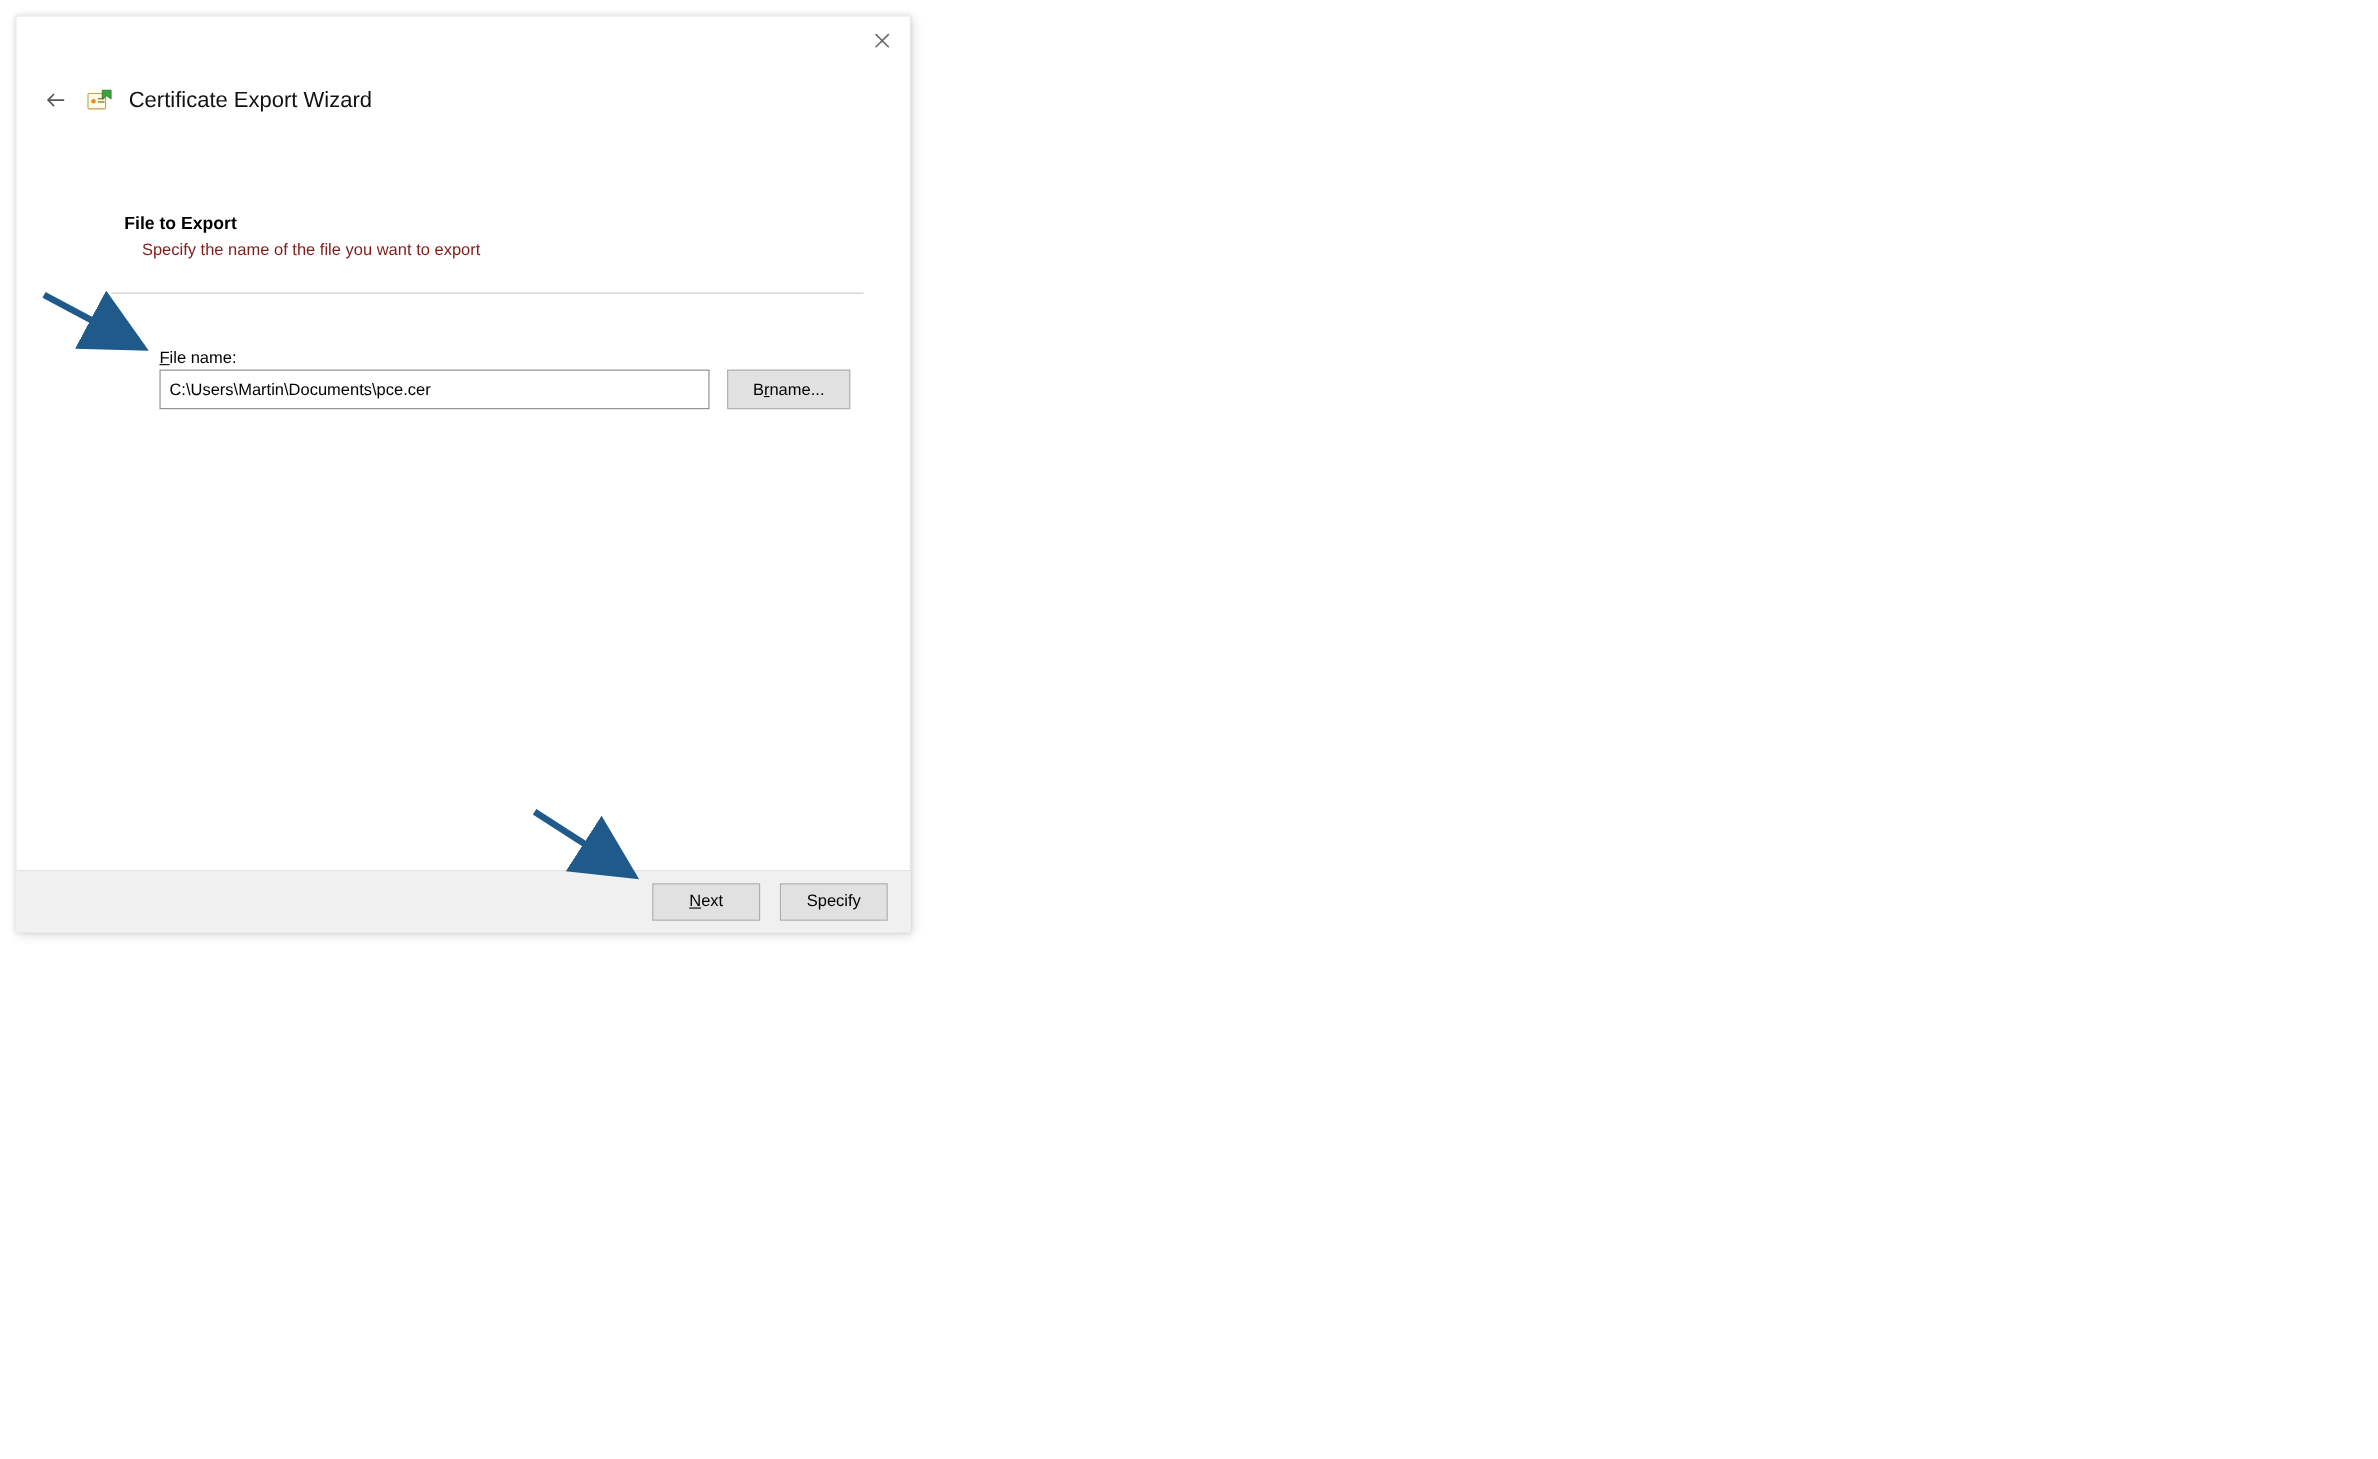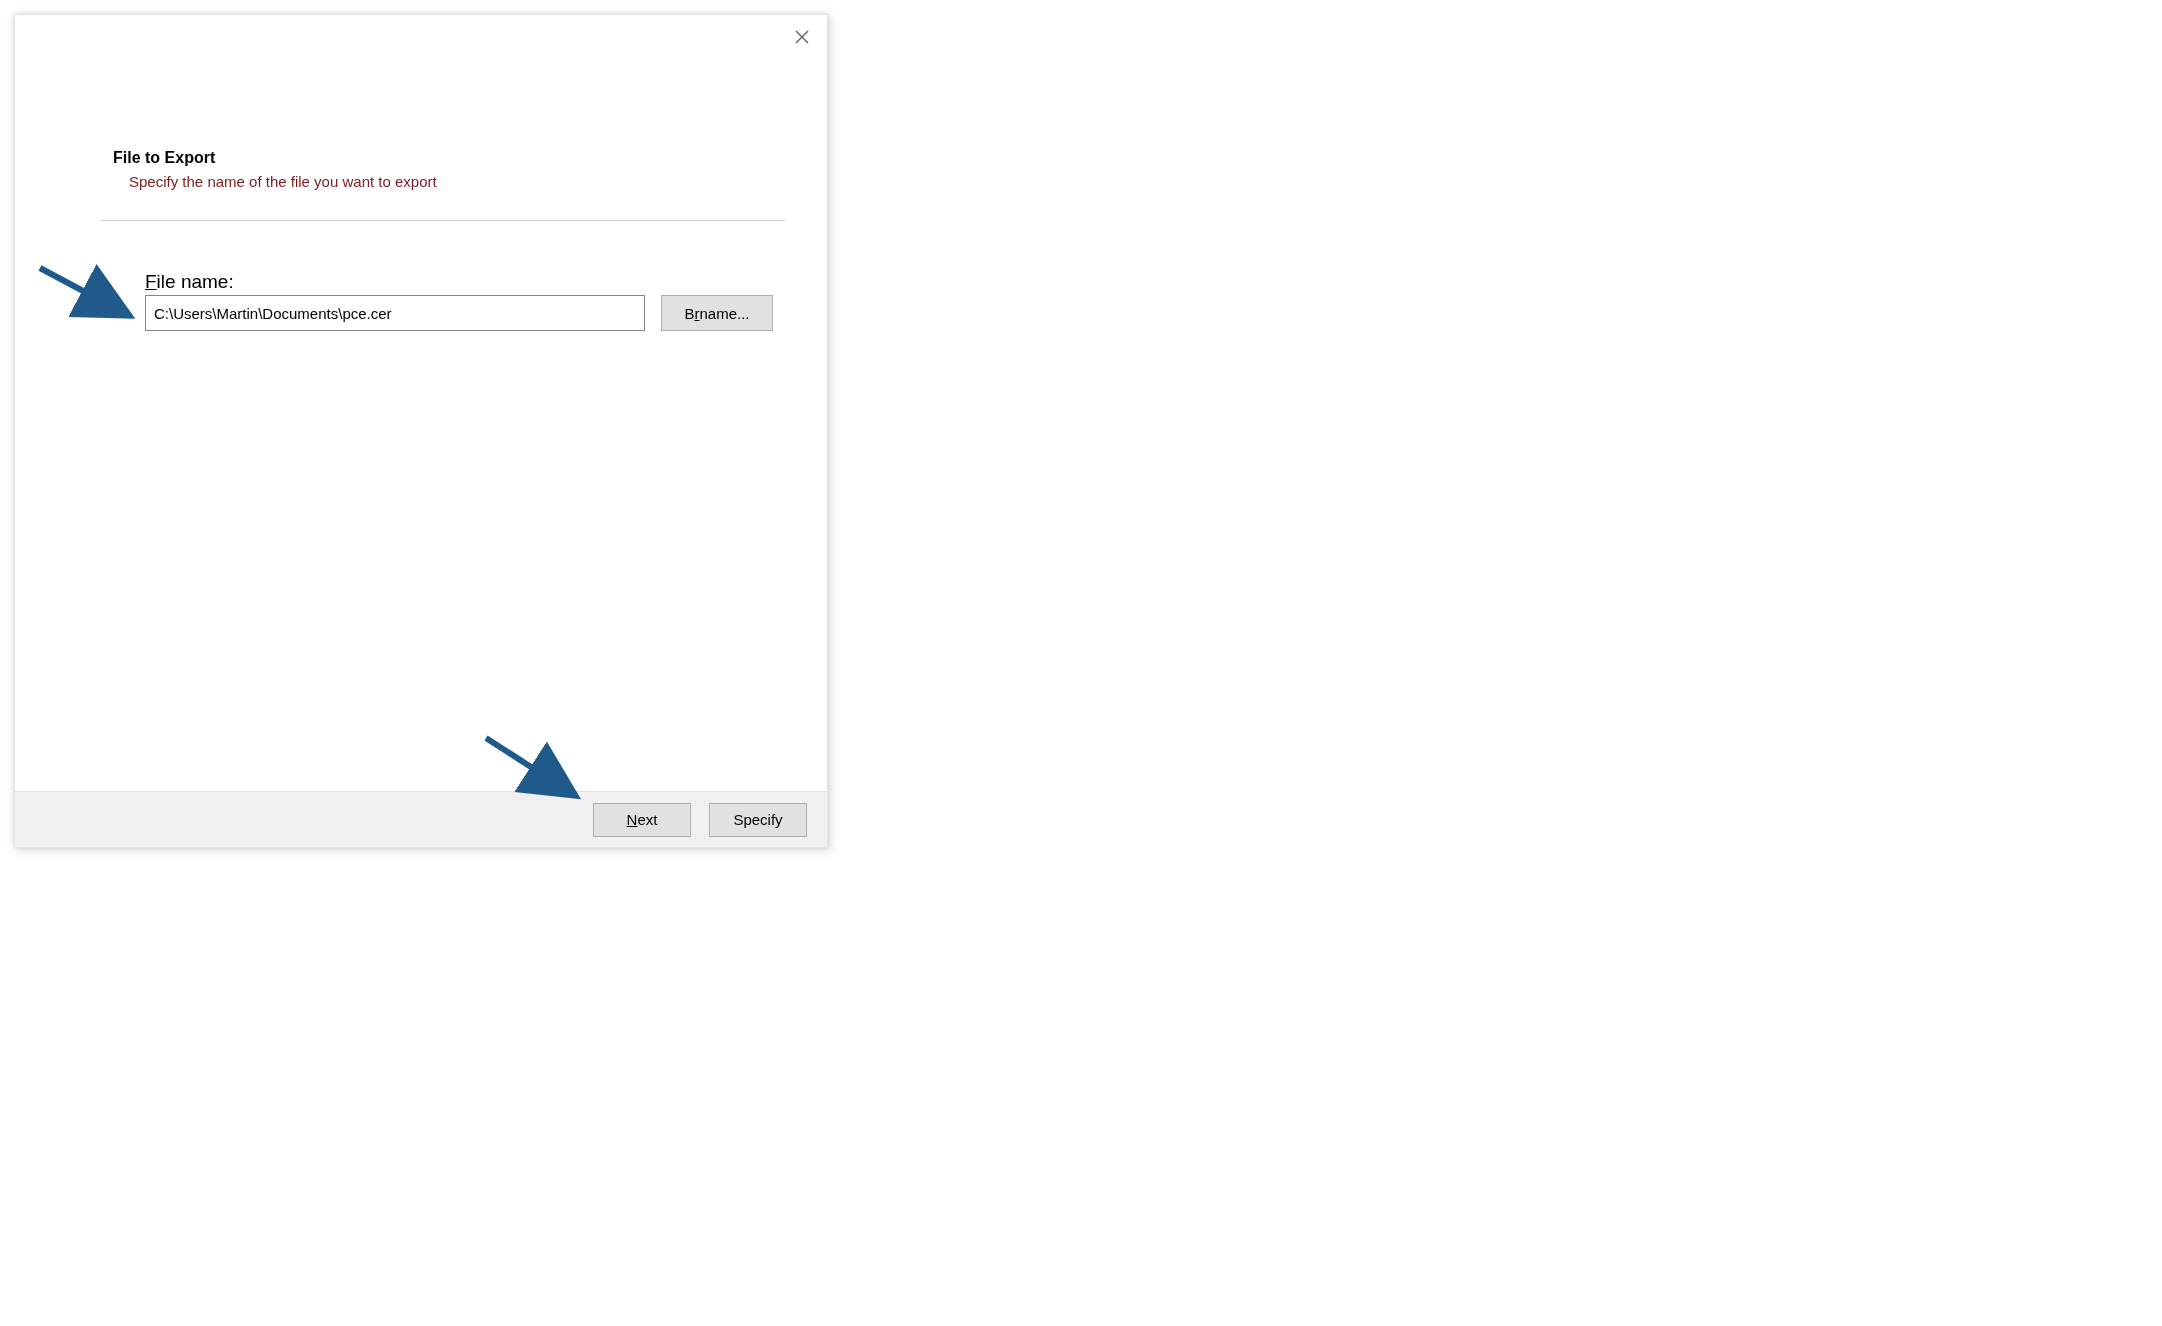--- a/index.html
+++ b/index.html
@@ -93,21 +93,21 @@
       border-top: 1px solid #c8c8c8;
       margin-left: 64px;
       margin-right: 20px;
     }
     .form-area {
       margin-top: 50px;
       margin-left: 108px;
       margin-right: 20px;
     }
     .field-label {
-      font-size: 19px;
+      font-size: 15px;
       color: #000;
       margin-bottom: 2px;
       display: inline-block;
     }
     .field-label .underline { text-decoration: underline; }
     .input-row {
       display: flex;
       gap: 16px;
       align-items: center;
     }
@@ -164,20 +164,38 @@
 
   <div class="titlebar">
     <div class="close-btn">
       <svg viewBox="0 0 14 14">
         <line x1="1" y1="1" x2="13" y2="13" stroke="#666" stroke-width="1.4"></line>
         <line x1="13" y1="1" x2="1" y2="13" stroke="#666" stroke-width="1.4"></line>
       </svg>
     </div>
   </div>
 
+  <div class="header-row">
+    <div class="back-btn">
+      <svg viewBox="0 0 24 24">
+        <line x1="4" y1="12" x2="20" y2="12" stroke="#555" stroke-width="1.6"></line>
+        <polyline points="10,6 4,12 10,18" fill="none" stroke="#555" stroke-width="1.6"></polyline>
+      </svg>
+    </div>
+    <div class="wizard-icon">
+      <svg viewBox="0 0 24 22" width="24" height="22">
+        <rect x="1" y="5" width="16" height="14" rx="1" fill="#fffbe6" stroke="#b8a24a" stroke-width="1"></rect>
+        <circle cx="6" cy="12" r="2" fill="#e28b2b"></circle>
+        <rect x="10" y="9" width="6" height="1.4" fill="#9a8a40"></rect>
+        <rect x="10" y="12" width="6" height="1.4" fill="#9a8a40"></rect>
+        <path d="M14 2 L22 2 L22 10 L18 7 L14 10 Z" fill="#3aa63a" stroke="#2a7a2a" stroke-width="0.8"></path>
+      </svg>
+    </div>
+    <div class="wizard-title">Certificate Export Wizard</div>
+  </div>
 
   <div class="content">
     <div class="section">
       <div class="section-title">File to Export</div>
       <div class="section-subtitle">Specify the name of the file you want to export</div>
     </div>
     <hr class="hr">
 
     <div class="form-area">
       <label class="field-label"><span class="underline">F</span><span>ile name:</span></label>

